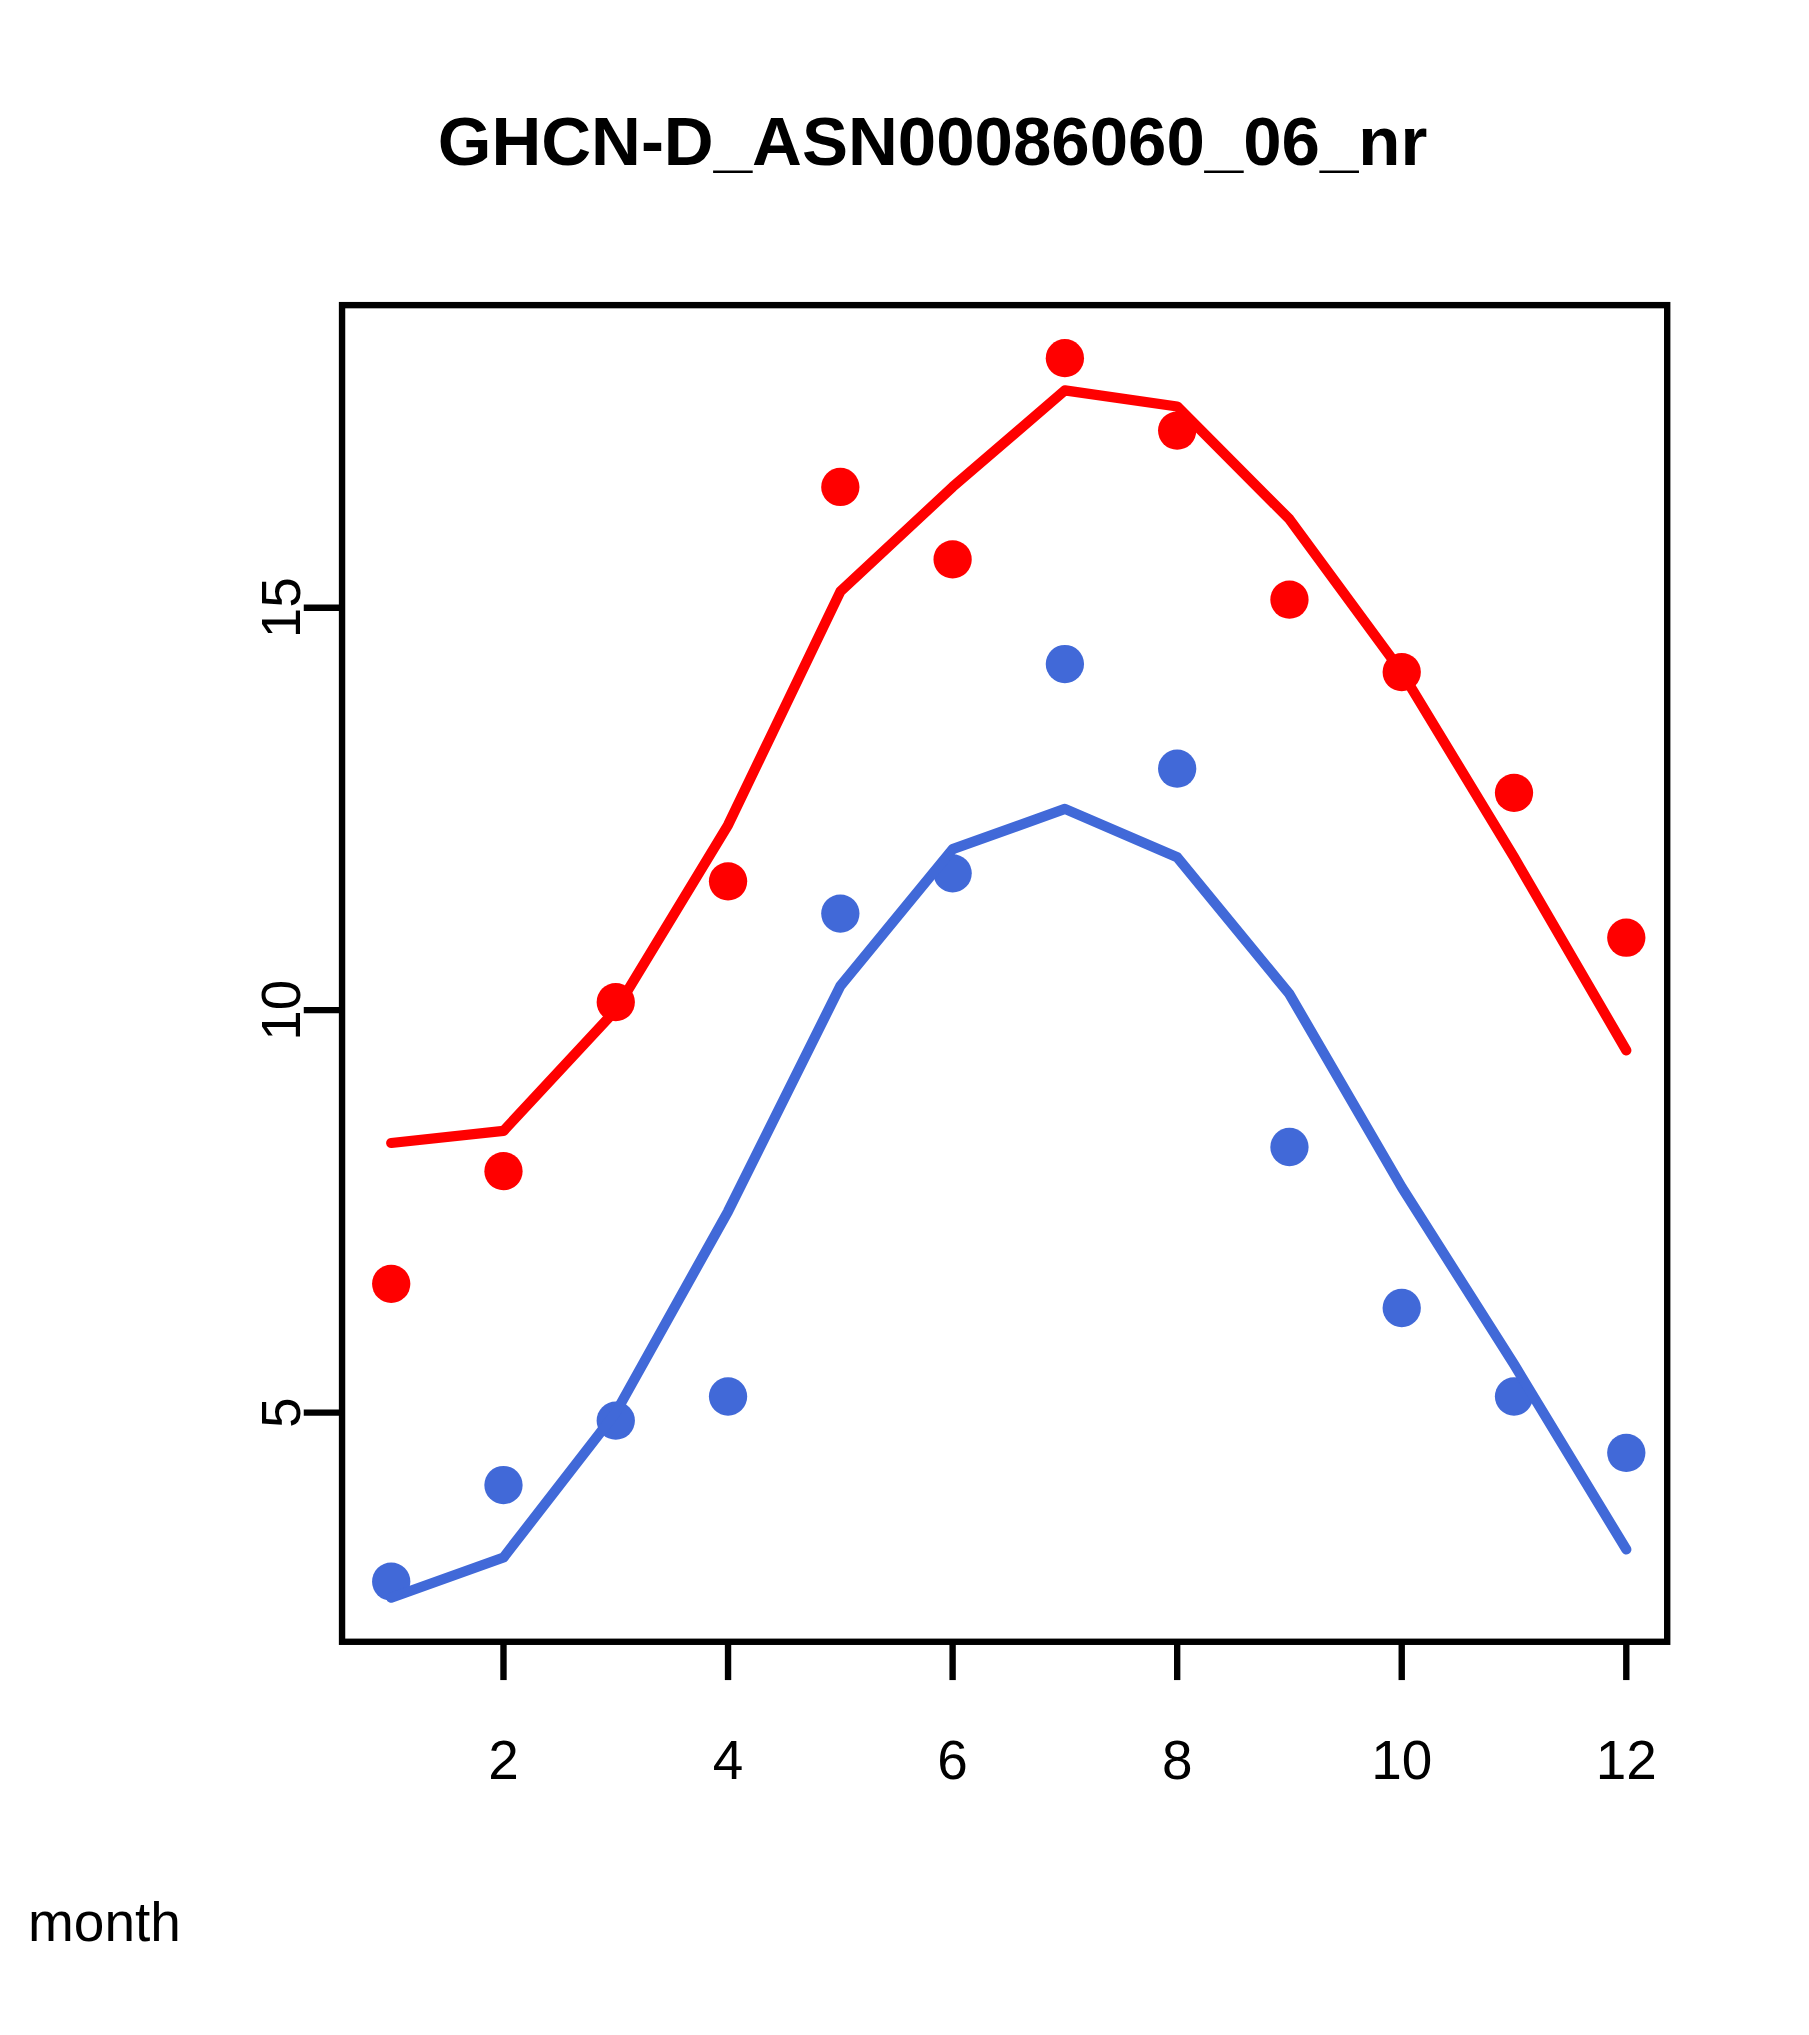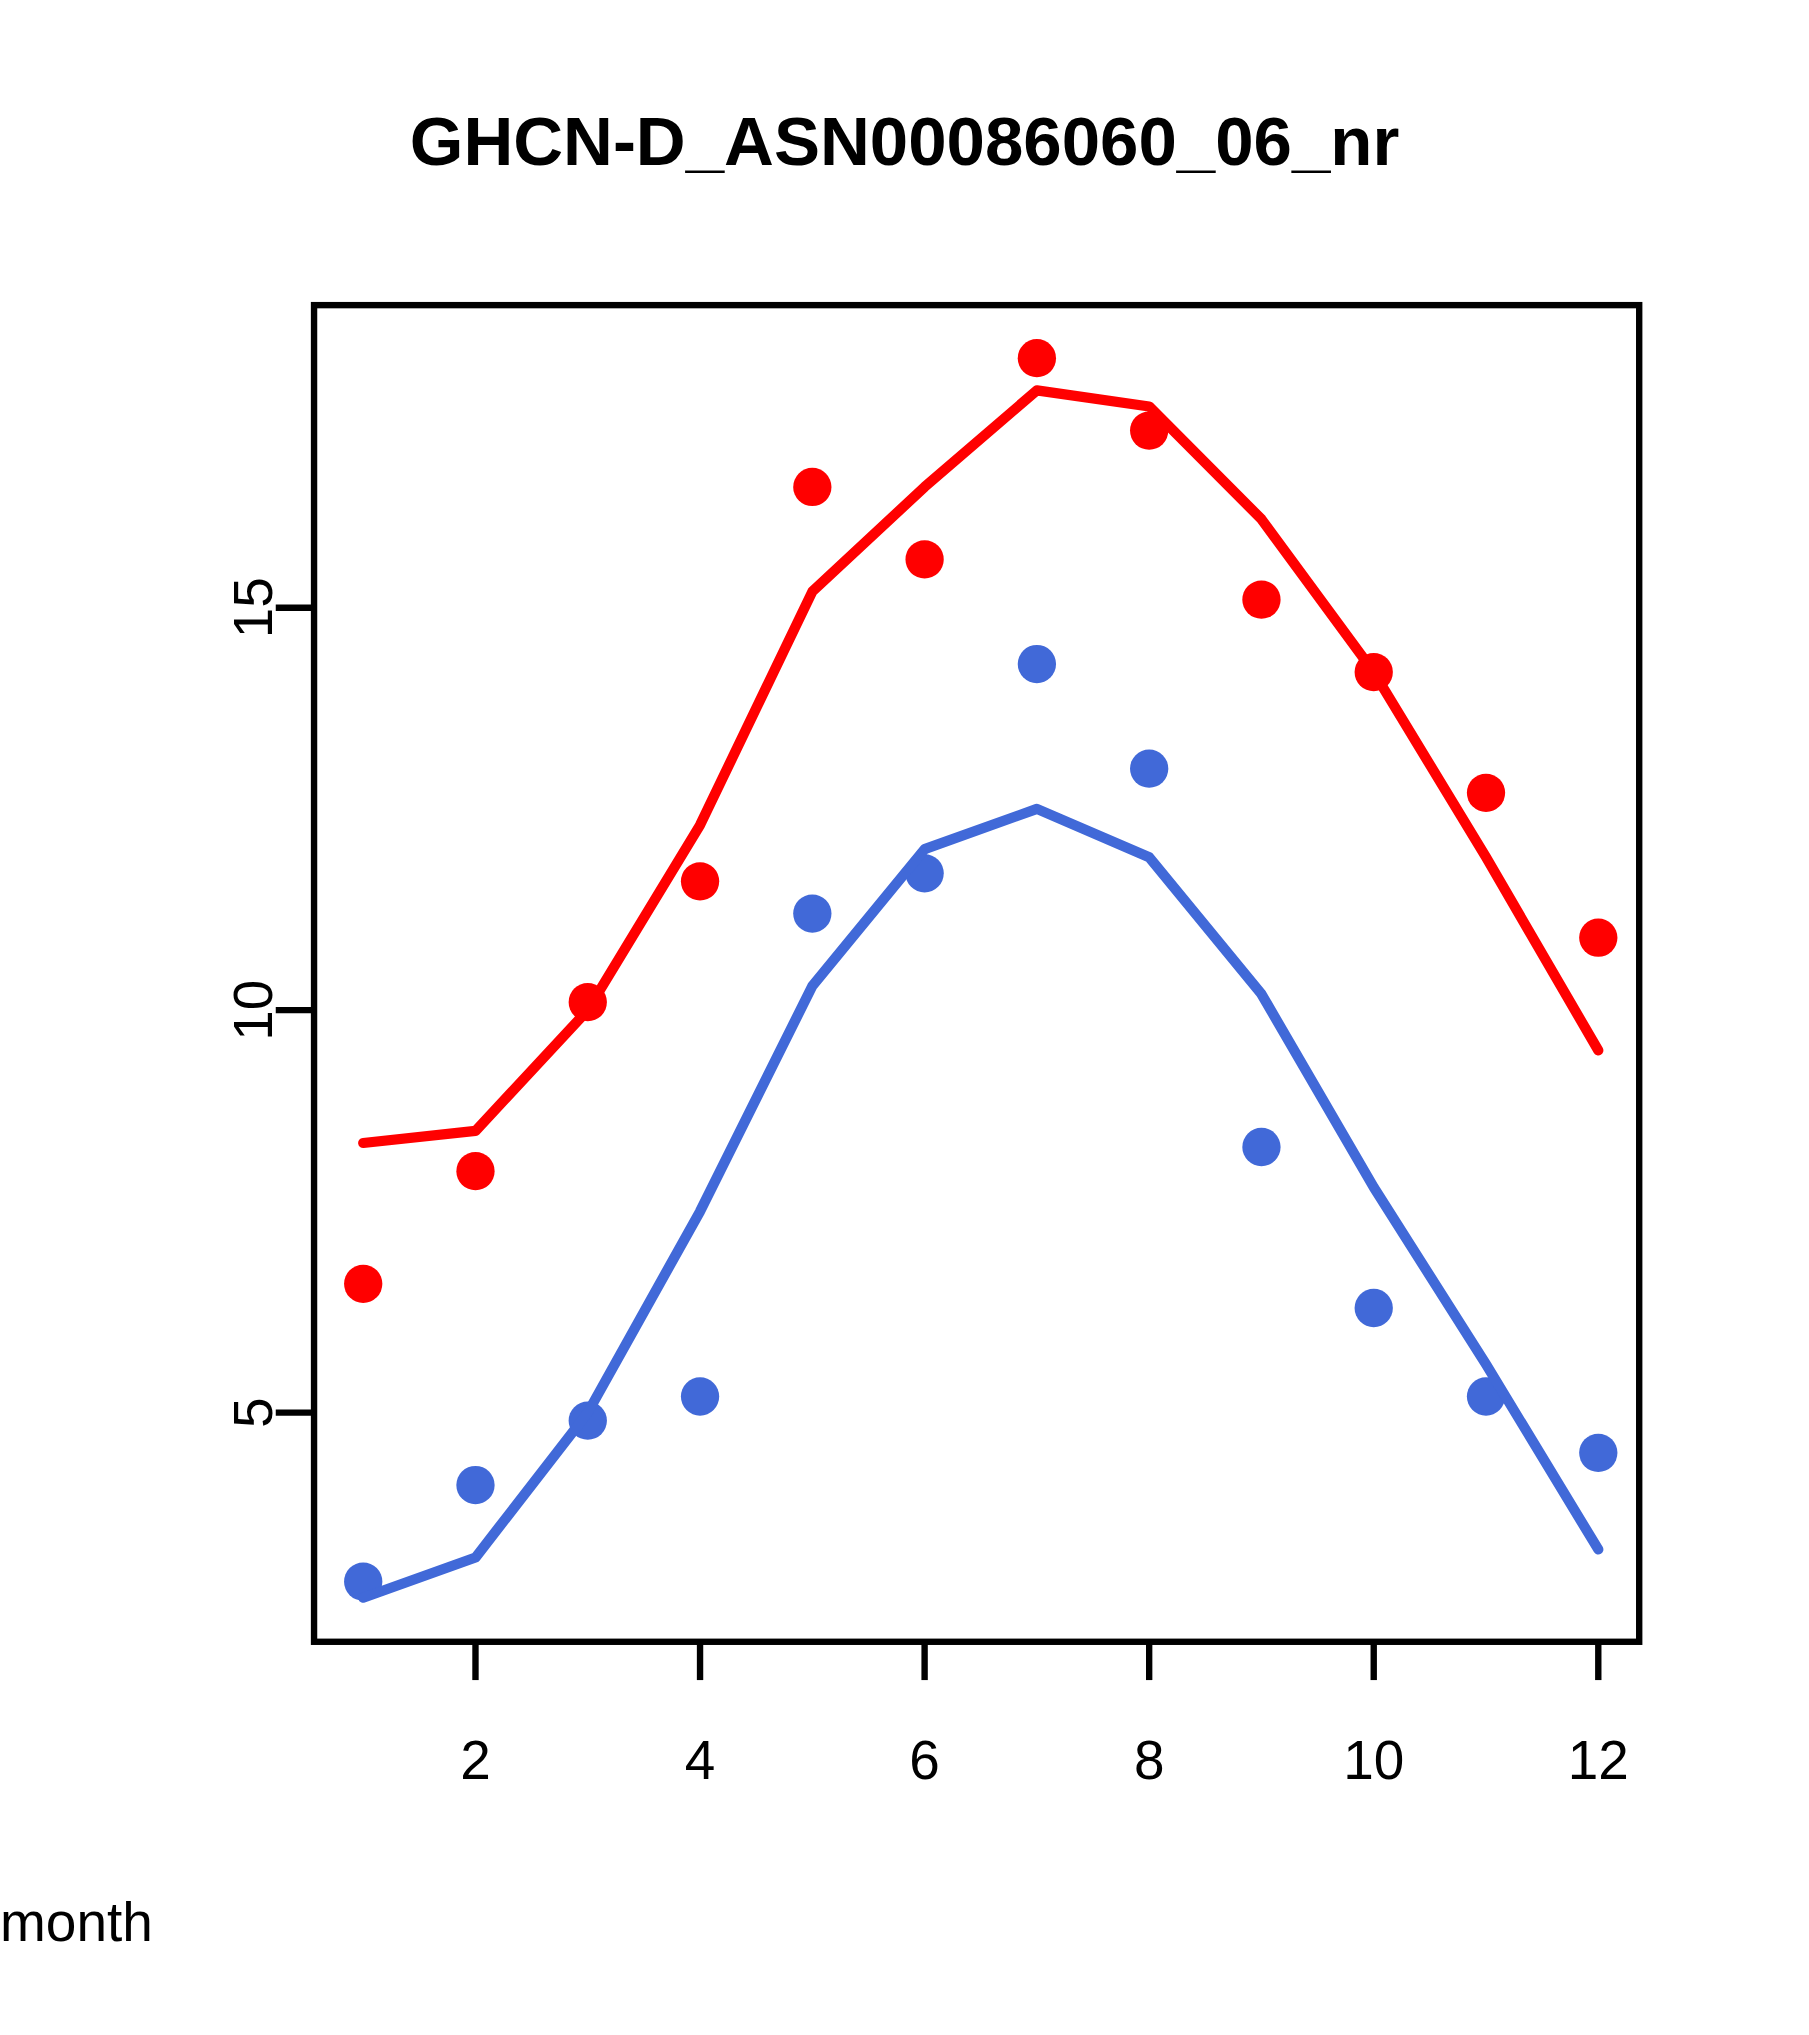--- a/index.html
+++ b/index.html
@@ -11,20 +11,21 @@
     width: 1809px;
     height: 2035px;
     font-family: "Liberation Sans", sans-serif;
     overflow: hidden;
     position: relative;
   }
   #figure {
     position: absolute;
     inset: 0;
     background: #ffffff;
+    margin-left: 28px;
   }
   .plot-title {
     position: absolute;
     left: 0;
     top: 102px;
     width: 1809px;
     text-align: center;
     font-size: 69px;
     font-weight: bold;
     color: #000000;

